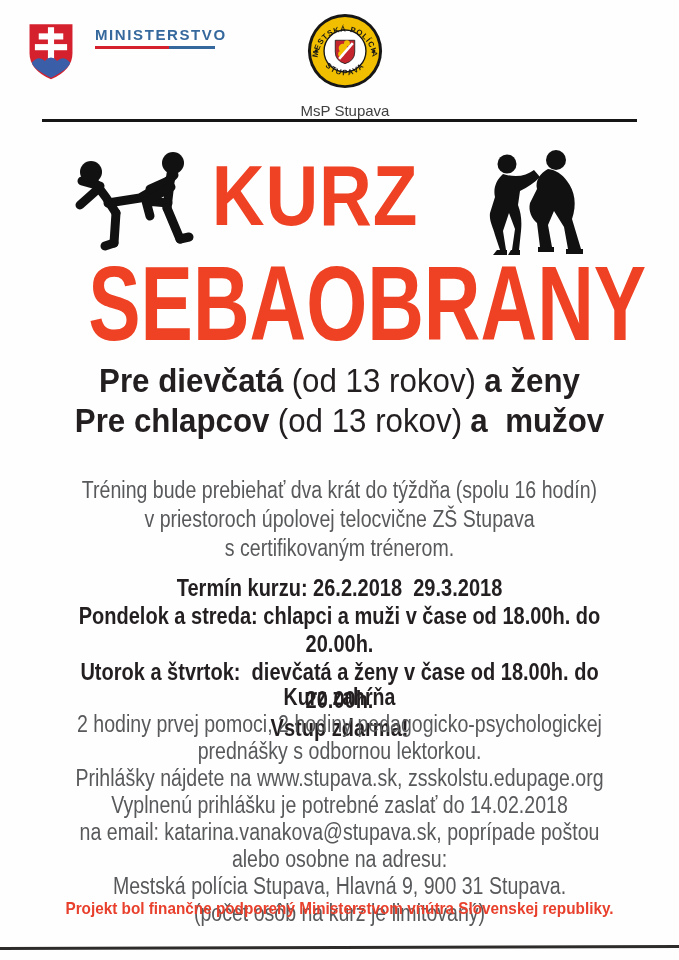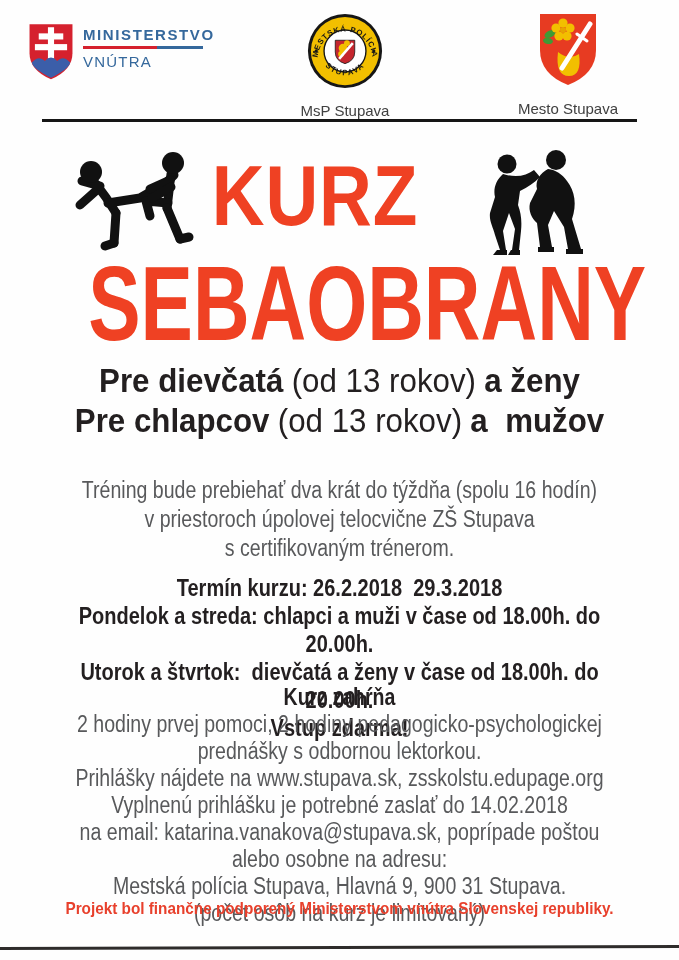--- a/index.html
+++ b/index.html
@@ -1,21 +1,21 @@
 <!DOCTYPE html>
 <html><head>
 <meta charset="utf-8">
 <style>
   html,body { margin:0; padding:0; }
   body { width:679px; height:960px; background:#ffffff; overflow:hidden;
          font-family:"Liberation Sans", sans-serif; }
   .page { position:relative; width:679px; height:960px; background:#fefefe; }
 
   
-  .ministry { position:absolute; left:28px; top:20px; display:flex; gap:9px; align-items:flex-start; }
+  .ministry { position:absolute; left:28px; top:20px; display:flex; gap:21px; align-items:flex-start; }
   .min-text { padding-top:6px; color:#35689C; }
   .min-l1 { font-size:15px; font-weight:bold; letter-spacing:1.6px; white-space:pre-wrap; }
   .min-underline { display:flex; width:120px; height:3px; margin:3px 0 4px 0; }
   .min-underline .red  { flex:0 0 62%; background:#D5212E; }
   .min-underline .blue { flex:0 0 38%; background:#35689C; }
   .min-l2 { font-size:15px; letter-spacing:1.2px; white-space:pre-wrap; }
   .min-l3 { font-size:15px; letter-spacing:0.6px; margin-top:3px; white-space:pre-wrap; }
 
   .msp   { position:absolute; left:281px; top:12px; width:128px; text-align:center; }
   .mesto { position:absolute; left:498px; top:10px; width:140px; text-align:center; }
@@ -72,21 +72,20 @@
       <rect x="14" y="16" width="32" height="8" fill="#ffffff"></rect>
       <rect x="9" y="30" width="42" height="8" fill="#ffffff"></rect>
       <path d="M5,54 Q14,44 22,52 Q30,43 38,52 Q46,44 55,54 Q54,62 30,74 Q6,62 5,54 Z" fill="#3B5EA9"></path>
     </svg>
     <div class="min-text">
       <div class="min-l1">MINISTERSTVO</div>
       <div class="min-underline">
         <div class="red"></div>
         <div class="blue"></div>
       </div>
-      <div class="min-l2">VNÚTRA</div>
     </div>
   </div>
 
   <div class="msp">
     <svg width="78" height="78" viewBox="0 0 80 80">
       <defs>
         <path id="arcTop" d="M 12,48 A 28,28 0 1 1 68,48"></path>
         <path id="arcBot" d="M 15,46 A 26,26 0 0 0 65,46"></path>
       </defs>
       <circle cx="40" cy="40" r="38" fill="#161616"></circle>
@@ -102,37 +101,20 @@
       <circle cx="69.5" cy="40" r="1.7" fill="#161616"></circle>
       <path d="M30,29 H50 V41 Q50,50 40,53 Q30,50 30,41 Z" fill="#C5262E" stroke="#161616" stroke-width="0.8"></path>
       <circle cx="38" cy="37" r="4.5" fill="#F2BF00"></circle>
       <circle cx="36" cy="43" r="3" fill="#F2BF00"></circle>
       <circle cx="42" cy="32" r="3" fill="#F2BF00"></circle>
       <line x1="34" y1="48" x2="48" y2="32" stroke="#ffffff" stroke-width="2.6"></line>
     </svg>
     <div class="org-label">MsP Stupava</div>
   </div>
 
-  <div class="mesto">
-    <svg width="64" height="78" viewBox="0 0 64 78">
-      <path d="M4,4 H60 V40 Q60,64 32,75 Q4,64 4,40 Z" fill="#E73B22"></path>
-      <ellipse cx="14" cy="24" rx="6" ry="3.4" transform="rotate(-28 14 24)" fill="#3E9B35"></ellipse>
-      <ellipse cx="12" cy="31" rx="5" ry="3" transform="rotate(10 12 31)" fill="#3E9B35"></ellipse>
-      <circle cx="27" cy="13" r="4.6" fill="#F2BF00"></circle>
-      <circle cx="20" cy="18" r="4.6" fill="#F2BF00"></circle>
-      <circle cx="23" cy="26" r="4.6" fill="#F2BF00"></circle>
-      <circle cx="31" cy="26" r="4.6" fill="#F2BF00"></circle>
-      <circle cx="34" cy="18" r="4.6" fill="#F2BF00"></circle>
-      <circle cx="27" cy="20" r="3" fill="#E8A200"></circle>
-      <path d="M22,42 C20,58 24,66 33,66 C42,66 45,58 43,44 Q33,51 22,42 Z" fill="#F2BF00"></path>
-      <line x1="26" y1="58" x2="54" y2="14" stroke="#ffffff" stroke-width="5" stroke-linecap="round"></line>
-      <line x1="41" y1="24" x2="51" y2="31" stroke="#ffffff" stroke-width="3" stroke-linecap="round"></line>
-    </svg>
-    <div class="org-label">Mesto Stupava</div>
-  </div>
 
   <div class="rule-top"></div>
 
   <svg class="fight-icon" width="130" height="108" viewBox="0 0 130 108">
     <g stroke="#111111" stroke-width="9" stroke-linecap="round" stroke-linejoin="round" fill="none">
       <path d="M26,38 C34,48 40,57 46,67"></path>
       <path d="M38,57 L70,52 L96,37"></path>
       <path d="M96,37 L104,29"></path>
       <path d="M46,67 L44,97"></path>
       <path d="M44,97 L35,100"></path>

